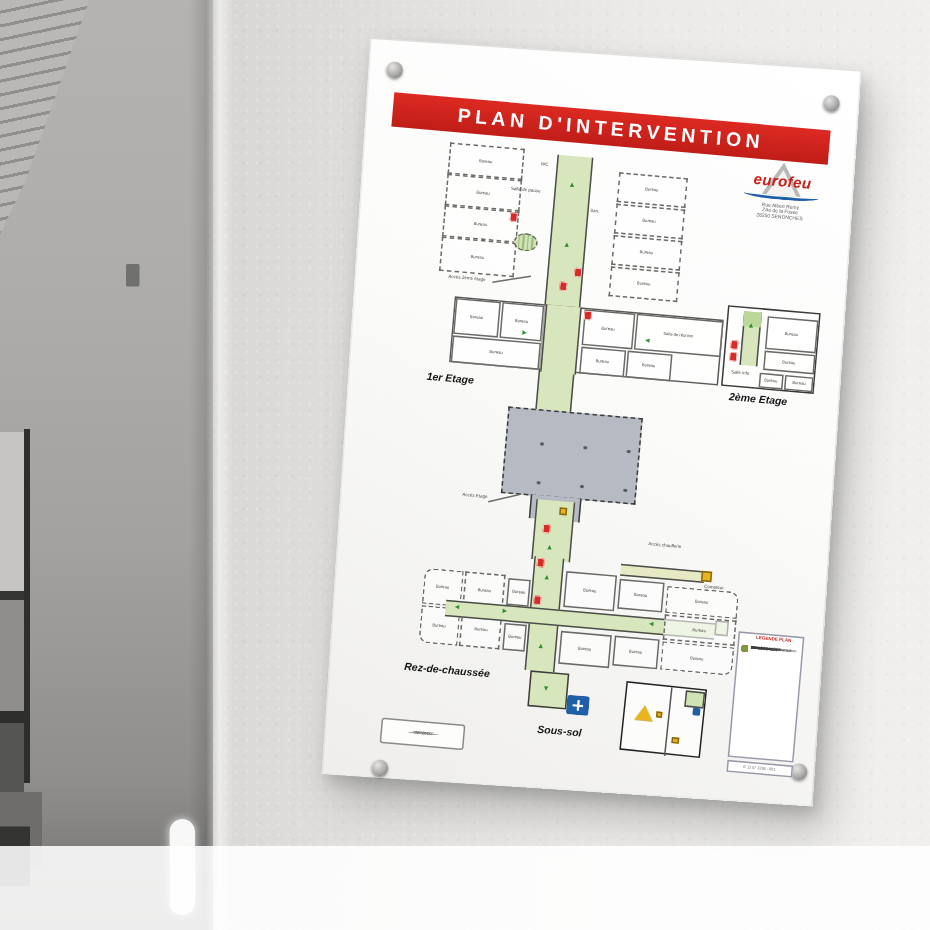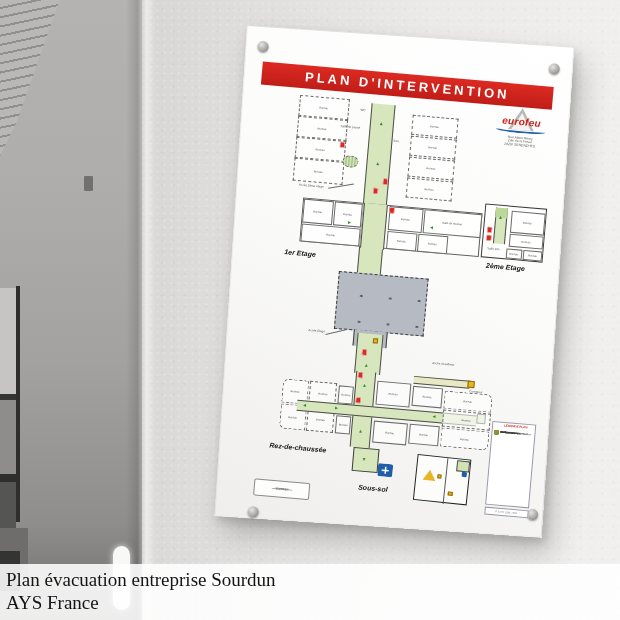--- a/index.html
+++ b/index.html
@@ -366,16 +366,14 @@
 
       <div class="cartouche" id="cartouche">
           <span>— EUROFEU —</span>
           <span>— Services —</span>
           <span>— 000 000 000 —</span>
         </div>
     </div>
   </div>
 
   <div class="caption">
-    <div class="l1">Plan évacuation entreprise Sourdun</div>
-    <div class="l2">AYS France</div>
   </div>
 </div>
 
 </body></html>

